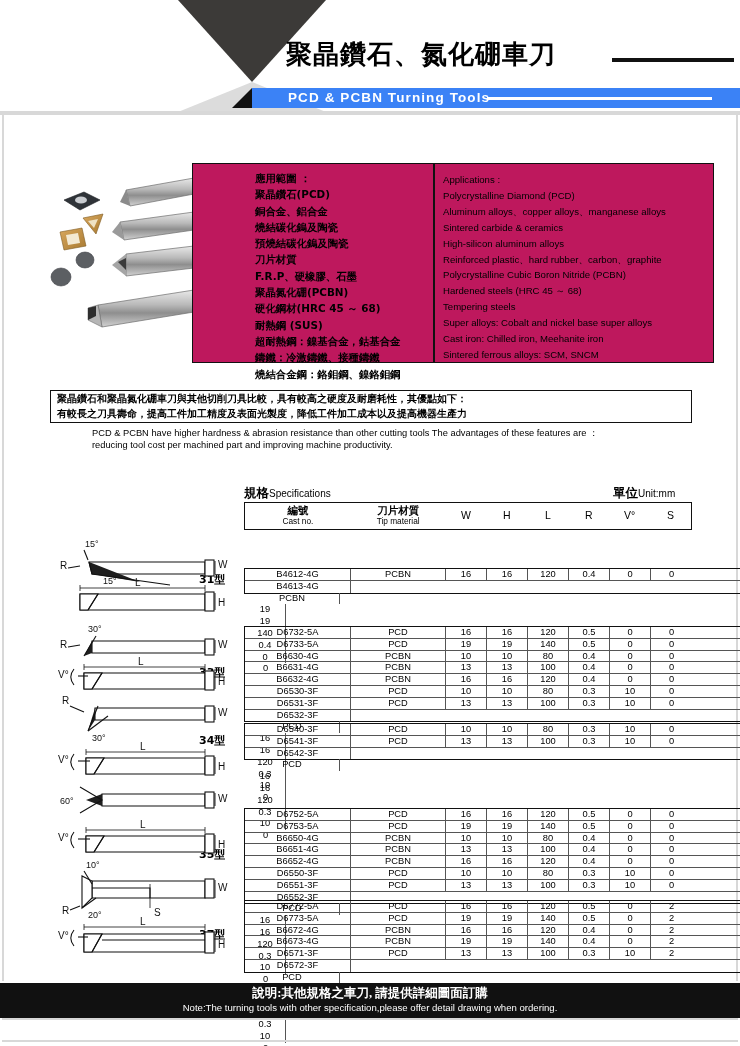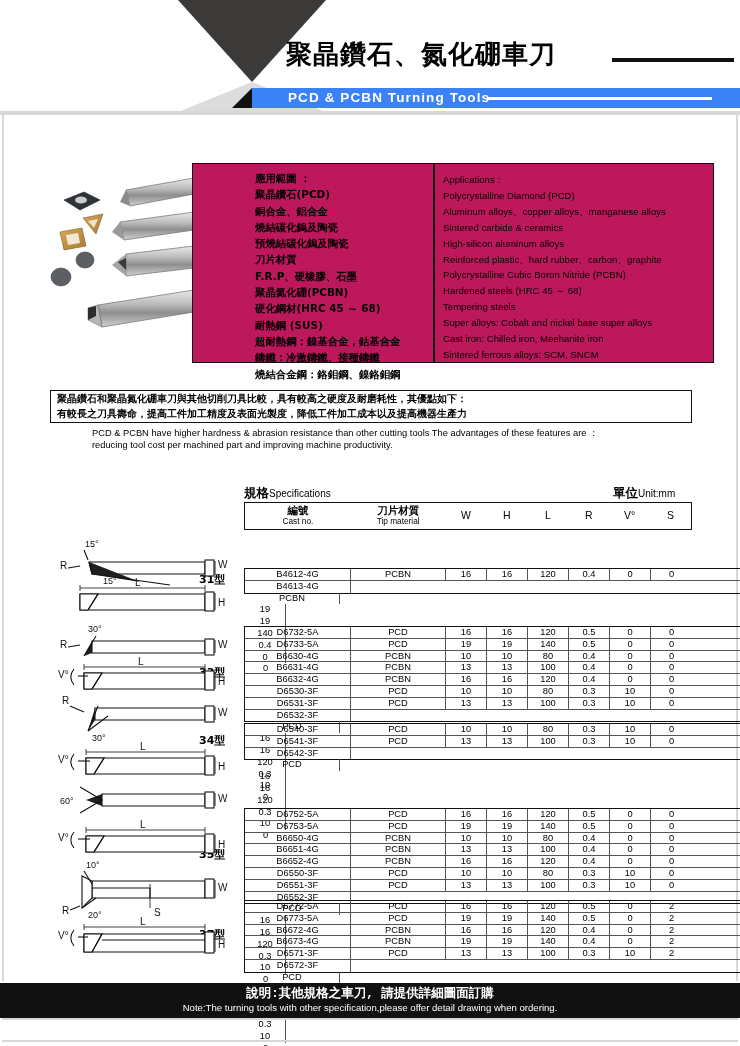--- a/index.html
+++ b/index.html
@@ -116,21 +116,21 @@
   .c0{ width:106px; } .c1{ width:95px; }
   .c2,.c3,.c4,.c5,.c6,.c7{ width:41px; }
   .cell.c0, .cell.c1 { text-align:center; }
 
   
   .diagrams { position:absolute; left:40px; top:536px; width:200px; height:440px; }
 
   
   .footbar { position:absolute; left:0; top:983px; width:740px; height:35px; background:#111; }
   .foot-cn { position:absolute; top:2px; width:740px; text-align:center; color:#fff;
-             font-family:Liberation Mono, monospace; font-size:12.5px; font-weight:bold; }
+             font-family:Liberation Serif, serif; font-size:12.5px; font-weight:bold; }
   .foot-en { position:absolute; top:19px; width:740px; text-align:center; color:#fff;
              font-size:9.6px; }
   .pageno { position:absolute; top:1022px; width:740px; text-align:center; font-size:10px; }
   .side-rule-l { position:absolute; left:2px; top:115px; width:1.6px; height:866px; background:#d8d8d8;}
   .side-rule-r { position:absolute; left:736px; top:115px; width:1.6px; height:866px; background:#d8d8d8;}
   .bot-rule { position:absolute; left:2px; top:1040px; width:736px; height:1.6px; background:#d8d8d8;}
   .bot-rule2{ position:absolute; left:2px; top:1018px; width:736px; height:1.6px; background:#d8d8d8;}
 </style>
 </head>
 <body>

